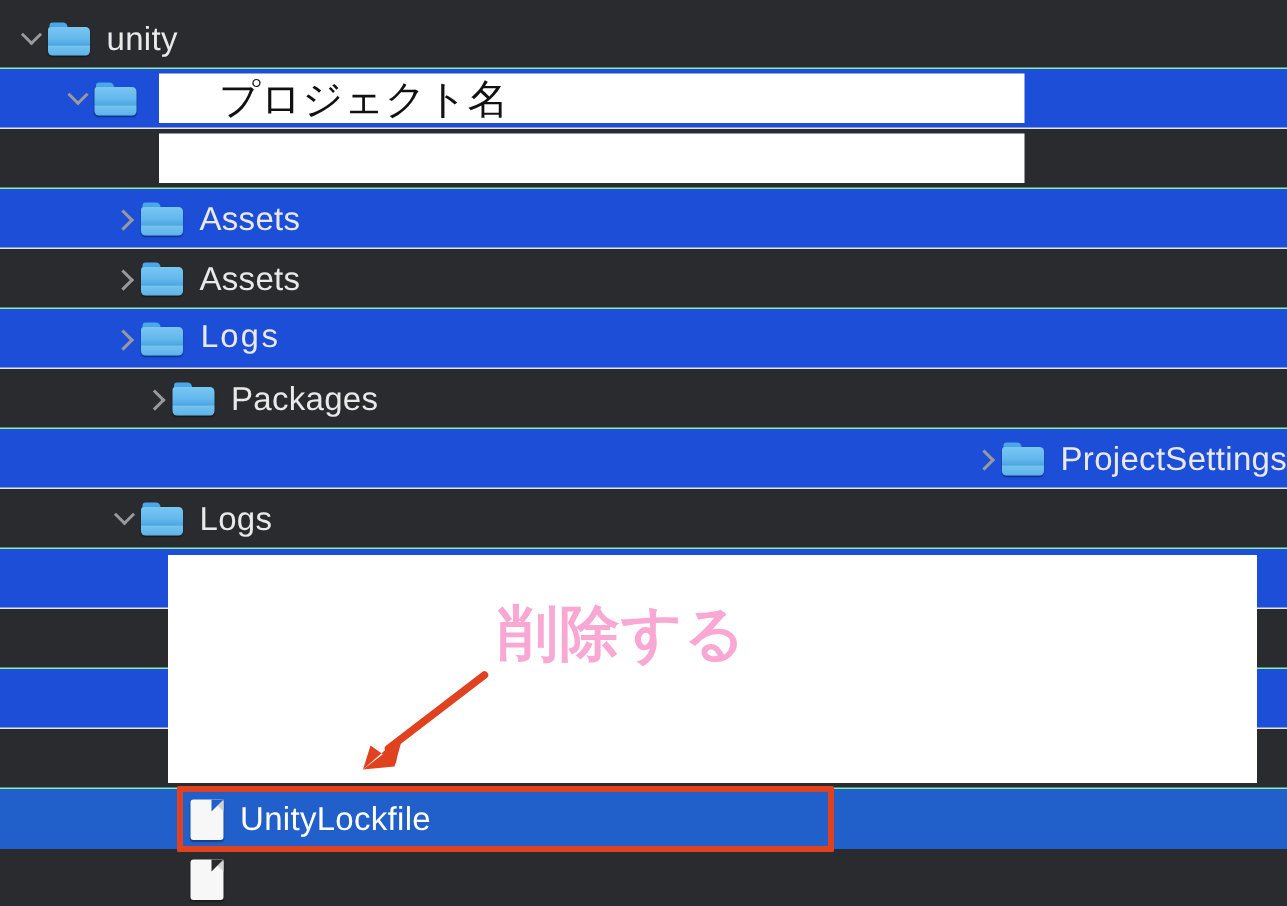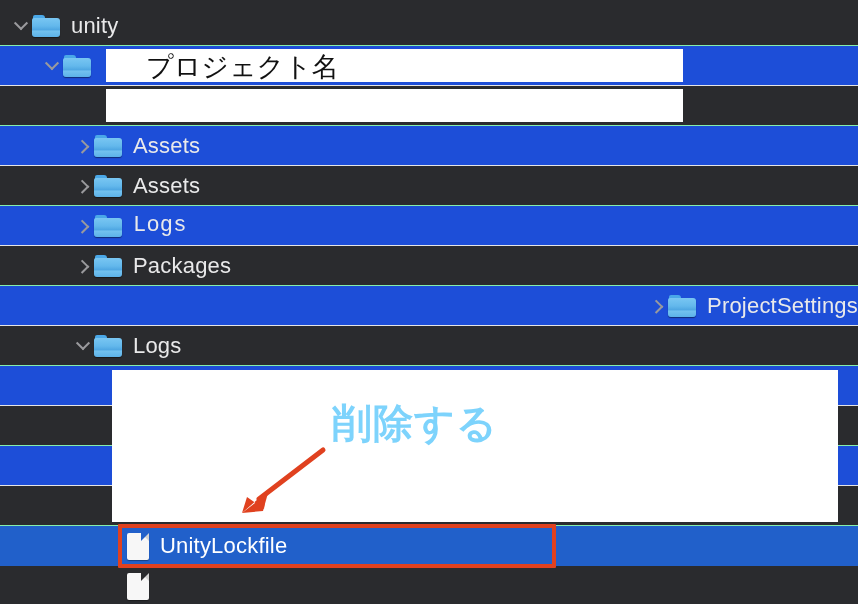--- a/index.html
+++ b/index.html
@@ -91,21 +91,21 @@
     color:#111111;font-size:27px;line-height:30px;
     font-weight:500;white-space:nowrap;
     font-family:"DejaVu Sans","Liberation Sans",sans-serif;
   }
   #annot-panel{
     position:absolute;left:112px;top:370px;width:726px;height:152px;
     background:#ffffff;
   }
   #annot-text{
     position:absolute;left:332px;top:400px;
-    color:#7dd3fc;font-size:40px;line-height:46px;font-weight:700;
+    color:#f9a8d4;font-size:40px;line-height:46px;font-weight:700;
     white-space:nowrap;letter-spacing:1px;
     font-family:"DejaVu Sans","Liberation Sans",sans-serif;
     text-align:right;
   }
   #annot-arrow{position:absolute;left:230px;top:435px;}
   #sel-box{
     position:absolute;left:118px;top:524px;width:438px;height:44px;
     border:4px solid #e0411f;box-sizing:border-box;
     border-radius:1px;pointer-events:none;
   }
@@ -167,21 +167,21 @@
         <div style="flex: 0 0 72px; height: 1px;"></div>
         <div class="chev right">
           <i></i>
         </div>
         <div class="folder">
           <span class="tab"></span>
           <span class="body"></span>
         </div>
         <span class="lbl">Logs</span>
       </div>
-      <div class="row light" style="top: 246px;">
+      <div class="row light" style="top: 246px; padding-left: 21px;">
         <div style="flex: 0 0 72px; height: 1px;"></div>
         <div class="chev right">
           <i></i>
         </div>
         <div class="folder">
           <span class="tab"></span>
           <span class="body"></span>
         </div>
         <span class="lbl">Packages</span>
       </div>

